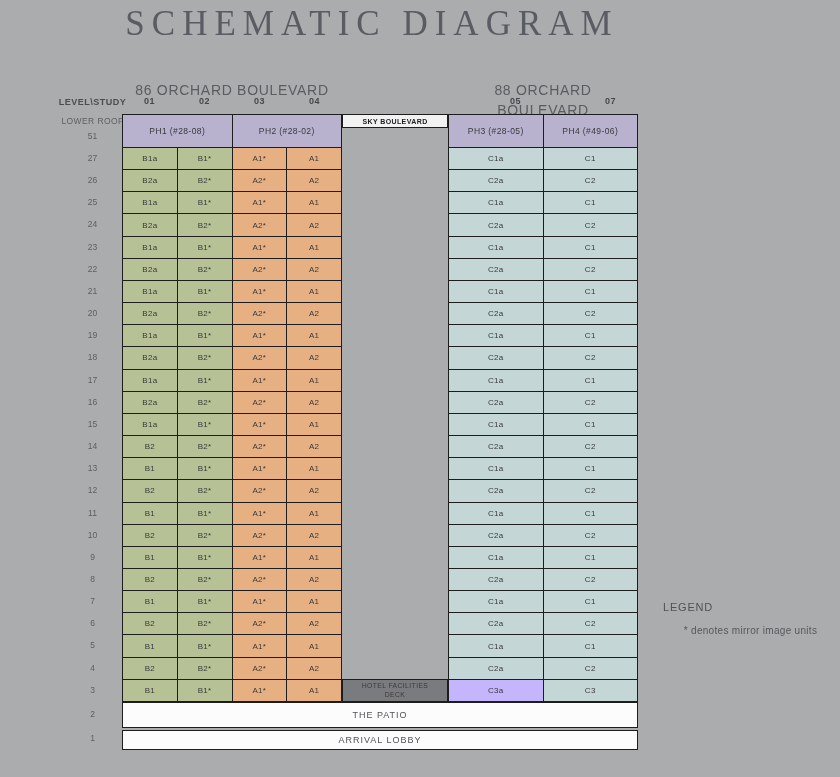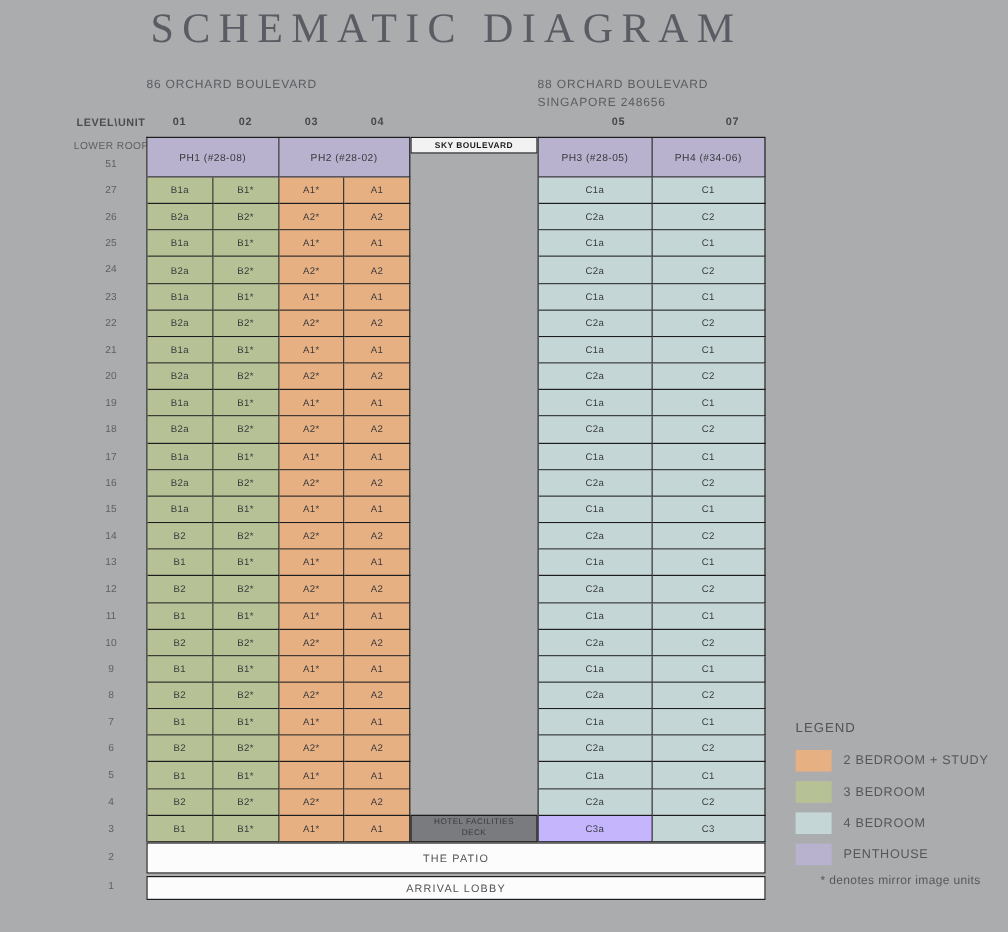--- a/index.html
+++ b/index.html
@@ -7,21 +7,21 @@
     position:relative;width:840px;height:777px;overflow:hidden;
     background:#abacae;
     font-family:"Liberation Sans", sans-serif;
   }
   .title{
     position:absolute;left:95px;top:4px;width:554px;margin:0;
     text-align:center;font-family:"Liberation Serif", serif;font-weight:400;
     font-size:35px;letter-spacing:7px;color:#5a5c64;white-space:nowrap;
   }
   .bldg-header{
-    position:absolute;top:64px;font-size:10px;
+    position:absolute;top:80px;text-align:center;font-size:14px;
     letter-spacing:0.7px;color:#5b5c60;line-height:1.45;
   }
   .bh-left{left:122px;width:220px;}
   .bh-right{left:448px;width:190px;}
   .level-unit{
     position:absolute;left:50px;top:97px;width:85px;text-align:center;
     font-size:9px;font-weight:600;letter-spacing:0.5px;color:#4c4d51;
   }
   .col-headers{
     position:absolute;top:96px;display:flex;font-weight:700;font-size:9px;
@@ -91,21 +91,21 @@
   <h1 class="title">SCHEMATIC DIAGRAM</h1>
 
   <div class="bldg-header bh-left">
     <div>86 ORCHARD BOULEVARD</div>
   </div>
   <div class="bldg-header bh-right">
     <div>88 ORCHARD BOULEVARD</div>
     <div>SINGAPORE 248656</div>
   </div>
 
-  <div class="level-unit">LEVEL\UNIT</div>
+  <div class="level-unit">LEVEL\STUDY</div>
   <div class="col-headers" id="col-headers-left">
       <span>01</span>
       <span>02</span>
       <span>03</span>
       <span>04</span>
     </div>
   <div class="col-headers" id="col-headers-right">
       <span>05</span>
       <span>07</span>
     </div>
@@ -241,21 +241,21 @@
       <div class="cell" style="background: rgb(182, 194, 149);">B2*</div>
       <div class="cell" style="background: rgb(231, 176, 131);">A2*</div>
       <div class="cell" style="background: rgb(231, 176, 131);">A2</div>
       <div class="cell" style="background: rgb(182, 194, 149);">B1</div>
       <div class="cell" style="background: rgb(182, 194, 149);">B1*</div>
       <div class="cell" style="background: rgb(231, 176, 131);">A1*</div>
       <div class="cell" style="background: rgb(231, 176, 131);">A1</div>
     </div>
   <div class="bldg-table" id="right-building">
       <div class="cell ph" style="background: rgb(184, 178, 207);">PH3 (#28-05)</div>
-      <div class="cell ph" style="background: rgb(184, 178, 207);">PH4 (#34-06)</div>
+      <div class="cell ph" style="background: rgb(184, 178, 207);">PH4 (#49-06)</div>
       <div class="cell" style="background: rgb(197, 214, 215);">C1a</div>
       <div class="cell" style="background: rgb(197, 214, 215);">C1</div>
       <div class="cell" style="background: rgb(197, 214, 215);">C2a</div>
       <div class="cell" style="background: rgb(197, 214, 215);">C2</div>
       <div class="cell" style="background: rgb(197, 214, 215);">C1a</div>
       <div class="cell" style="background: rgb(197, 214, 215);">C1</div>
       <div class="cell" style="background: rgb(197, 214, 215);">C2a</div>
       <div class="cell" style="background: rgb(197, 214, 215);">C2</div>
       <div class="cell" style="background: rgb(197, 214, 215);">C1a</div>
       <div class="cell" style="background: rgb(197, 214, 215);">C1</div>
@@ -306,34 +306,16 @@
 
   <div class="bottomrow lobby" style="background: rgb(252, 252, 252);">
     <span>ARRIVAL LOBBY</span>
   </div>
   <div class="bottomrow patio" style="background: rgb(252, 252, 252);">
     <span>THE PATIO</span>
   </div>
 
   <div class="legend">
     <div class="legend-title">LEGEND</div>
-    <div id="legend-items">
-        <div class="legend-item">
-          <span class="legend-swatch" style="background: rgb(231, 176, 131);"></span>
-          <span class="legend-label">2 BEDROOM + STUDY</span>
-        </div>
-        <div class="legend-item">
-          <span class="legend-swatch" style="background: rgb(182, 194, 149);"></span>
-          <span class="legend-label">3 BEDROOM</span>
-        </div>
-        <div class="legend-item">
-          <span class="legend-swatch" style="background: rgb(197, 214, 215);"></span>
-          <span class="legend-label">4 BEDROOM</span>
-        </div>
-        <div class="legend-item">
-          <span class="legend-swatch" style="background: rgb(184, 178, 207);"></span>
-          <span class="legend-label">PENTHOUSE</span>
-        </div>
-      </div>
     <div class="legend-footnote">* denotes mirror image units</div>
   </div>
 
 </div>
 
 </body></html>

